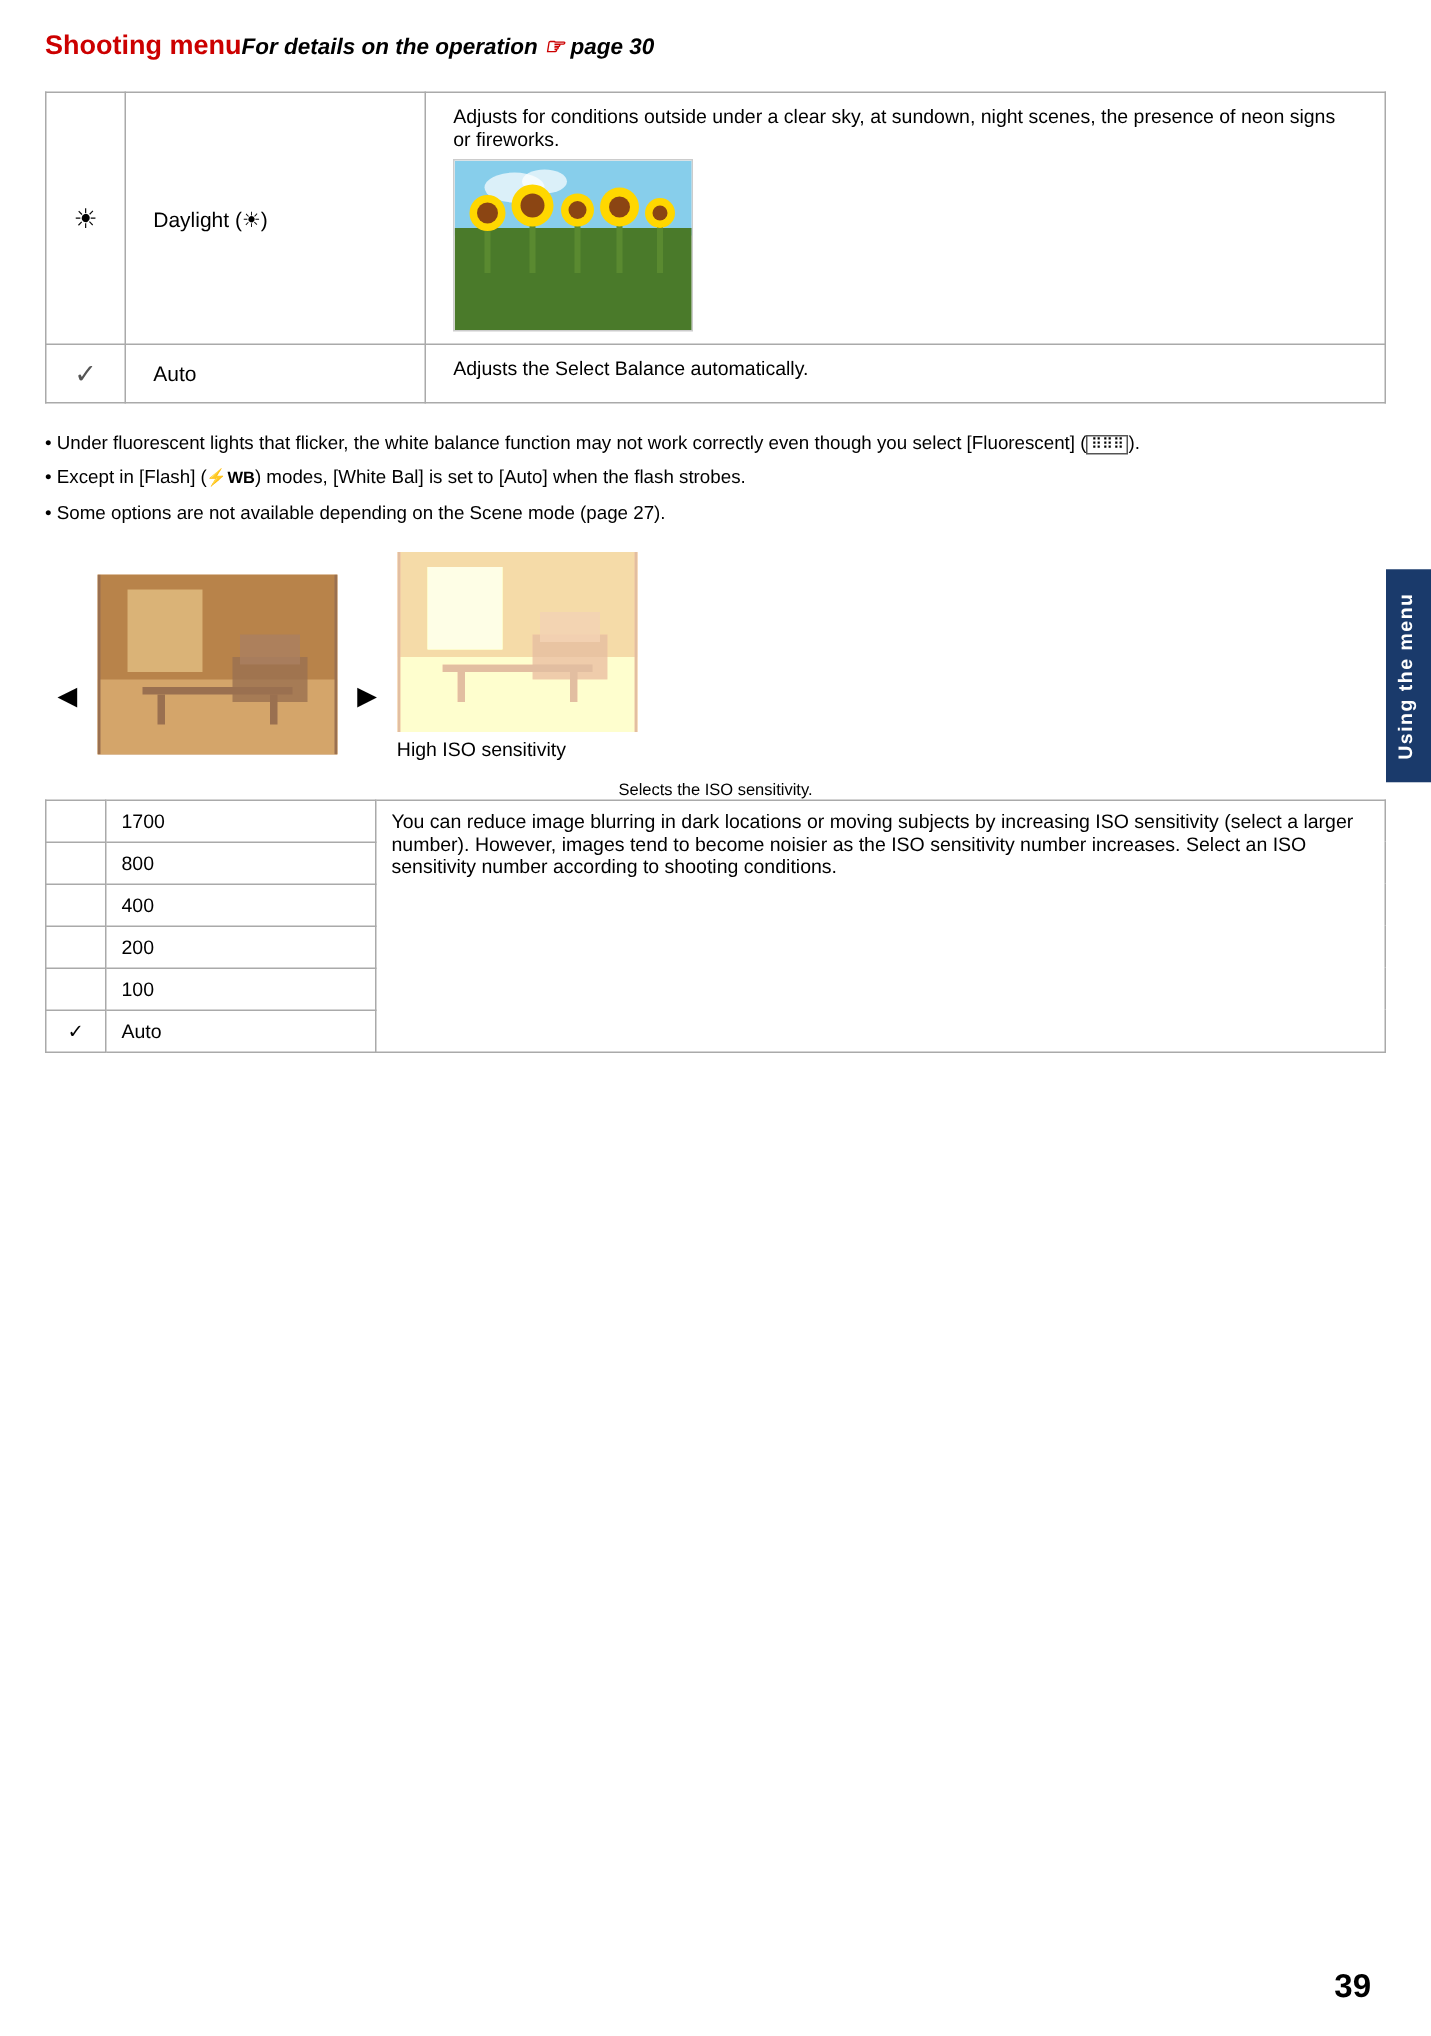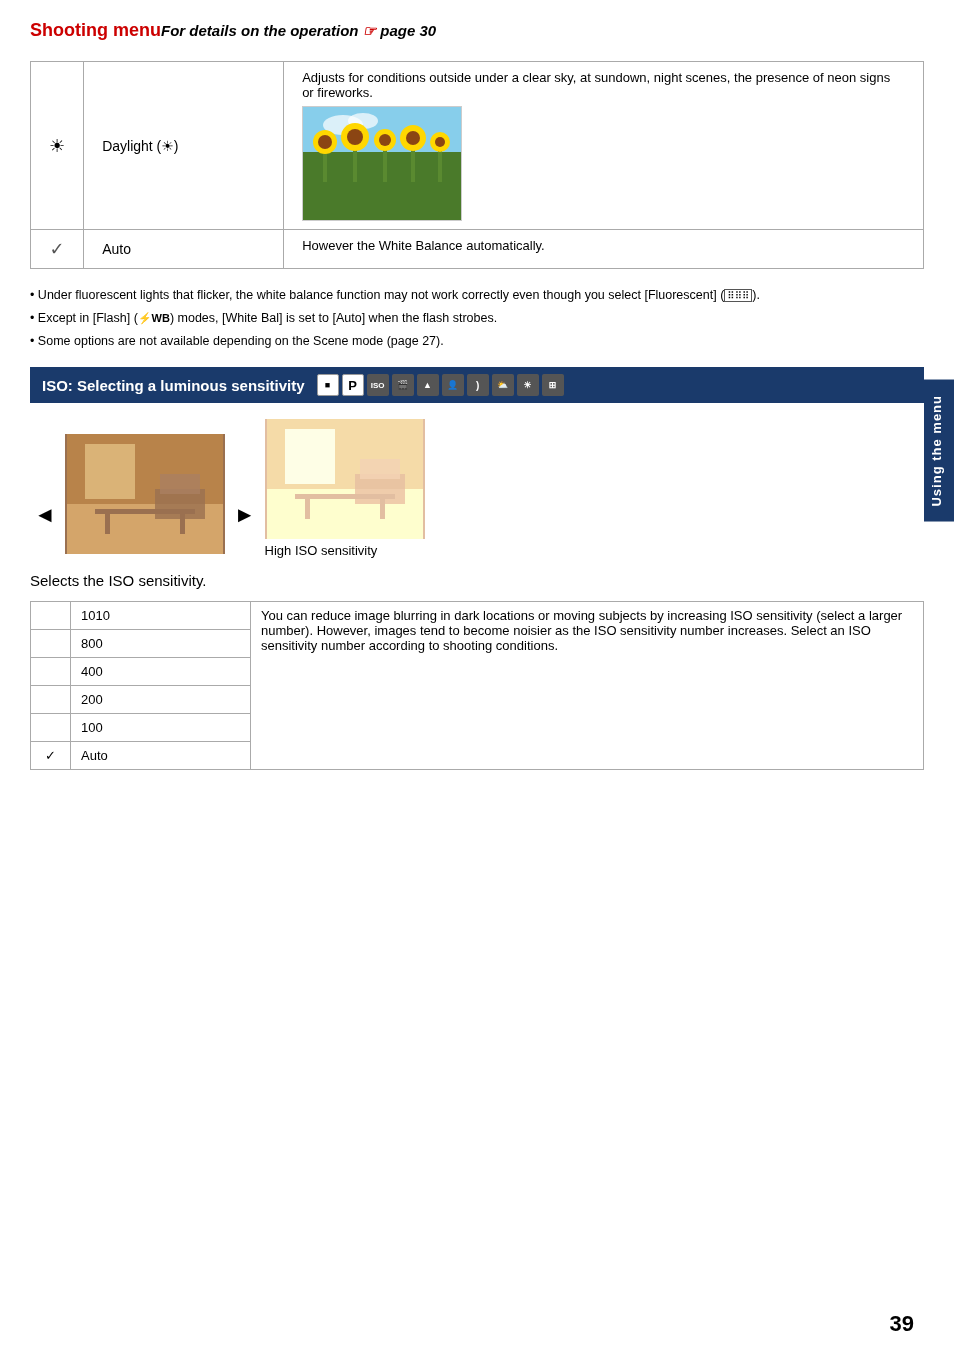--- a/index.html
+++ b/index.html
@@ -132,22 +132,22 @@
       border: 1px solid #999;
     }
 
     .iso-label {
       font-size: 13px;
       margin-top: 4px;
     }
 
     
     .selects-text {
-      font-size: 15px;
-      margin-bottom: 12px;
+      font-size: 11px;
+      text-align: center;
     }
 
     
     .iso-table {
       width: 100%;
       border-collapse: collapse;
       margin-bottom: 16px;
     }
 
     .iso-table td {
@@ -308,46 +308,31 @@
               <circle cx="137" cy="35" r="5" fill="#8B4513"></circle>
             </svg>
           </div>
         </td>
       </tr>
       <tr>
         <td class="icon-cell">
           <span class="checkmark-icon">✓</span>
         </td>
         <td class="label-cell">Auto</td>
-        <td class="desc-cell">However the White Balance automatically.</td>
+        <td class="desc-cell">Adjusts the Select Balance automatically.</td>
       </tr>
     </tbody>
   </table>
 
   <div class="notes">
     <p>• Under fluorescent lights that flicker, the white balance function may not work correctly even though you select [Fluorescent] (<span style="border:1px solid #555;padding:0 2px;font-size:10px;">⠿⠿⠿</span>).</p>
     <p>• Except in [Flash] (<span style="font-size:11px;">⚡<strong>WB</strong></span>) modes, [White Bal] is set to [Auto] when the flash strobes.</p>
     <p>• Some options are not available depending on the Scene mode (page 27).</p>
   </div>
 
-  <div class="section-header">
-    <span>ISO: Selecting a luminous sensitivity</span>
-    <div class="mode-icons">
-      <span class="mode-icon white">■</span>
-      <span class="mode-icon p-icon">P</span>
-      <span class="mode-icon" style="font-size:8px;">ISO</span>
-      <span class="mode-icon">🎬</span>
-      <span class="mode-icon">▲</span>
-      <span class="mode-icon">👤</span>
-      <span class="mode-icon" style="font-size:10px;">)</span>
-      <span class="mode-icon">⛅</span>
-      <span class="mode-icon" style="font-size:9px;">☀</span>
-      <span class="mode-icon">⊞</span>
-    </div>
-  </div>
 
   <div class="iso-images-row">
 
     <div class="arrow-sym">◄</div>
 
     <div class="img-label-block">
       <div class="room-mid">
         <svg width="160" height="120" viewBox="0 0 160 120">
 
           <rect x="0" y="0" width="160" height="120" fill="#b8834a"></rect>
@@ -398,21 +383,21 @@
       <div class="iso-label">High ISO sensitivity</div>
     </div>
   </div>
 
   <div class="selects-text">Selects the ISO sensitivity.</div>
 
   <table class="iso-table">
     <tbody>
       <tr>
         <td class="icon-cell"></td>
-        <td class="val-cell">1010</td>
+        <td class="val-cell">1700</td>
         <td class="desc-cell" rowspan="6">You can reduce image blurring in dark locations or moving subjects by increasing ISO sensitivity (select a larger number). However, images tend to become noisier as the ISO sensitivity number increases. Select an ISO sensitivity number according to shooting conditions.</td>
       </tr>
       <tr>
         <td class="icon-cell"></td>
         <td class="val-cell">800</td>
       </tr>
       <tr>
         <td class="icon-cell"></td>
         <td class="val-cell">400</td>
       </tr>

